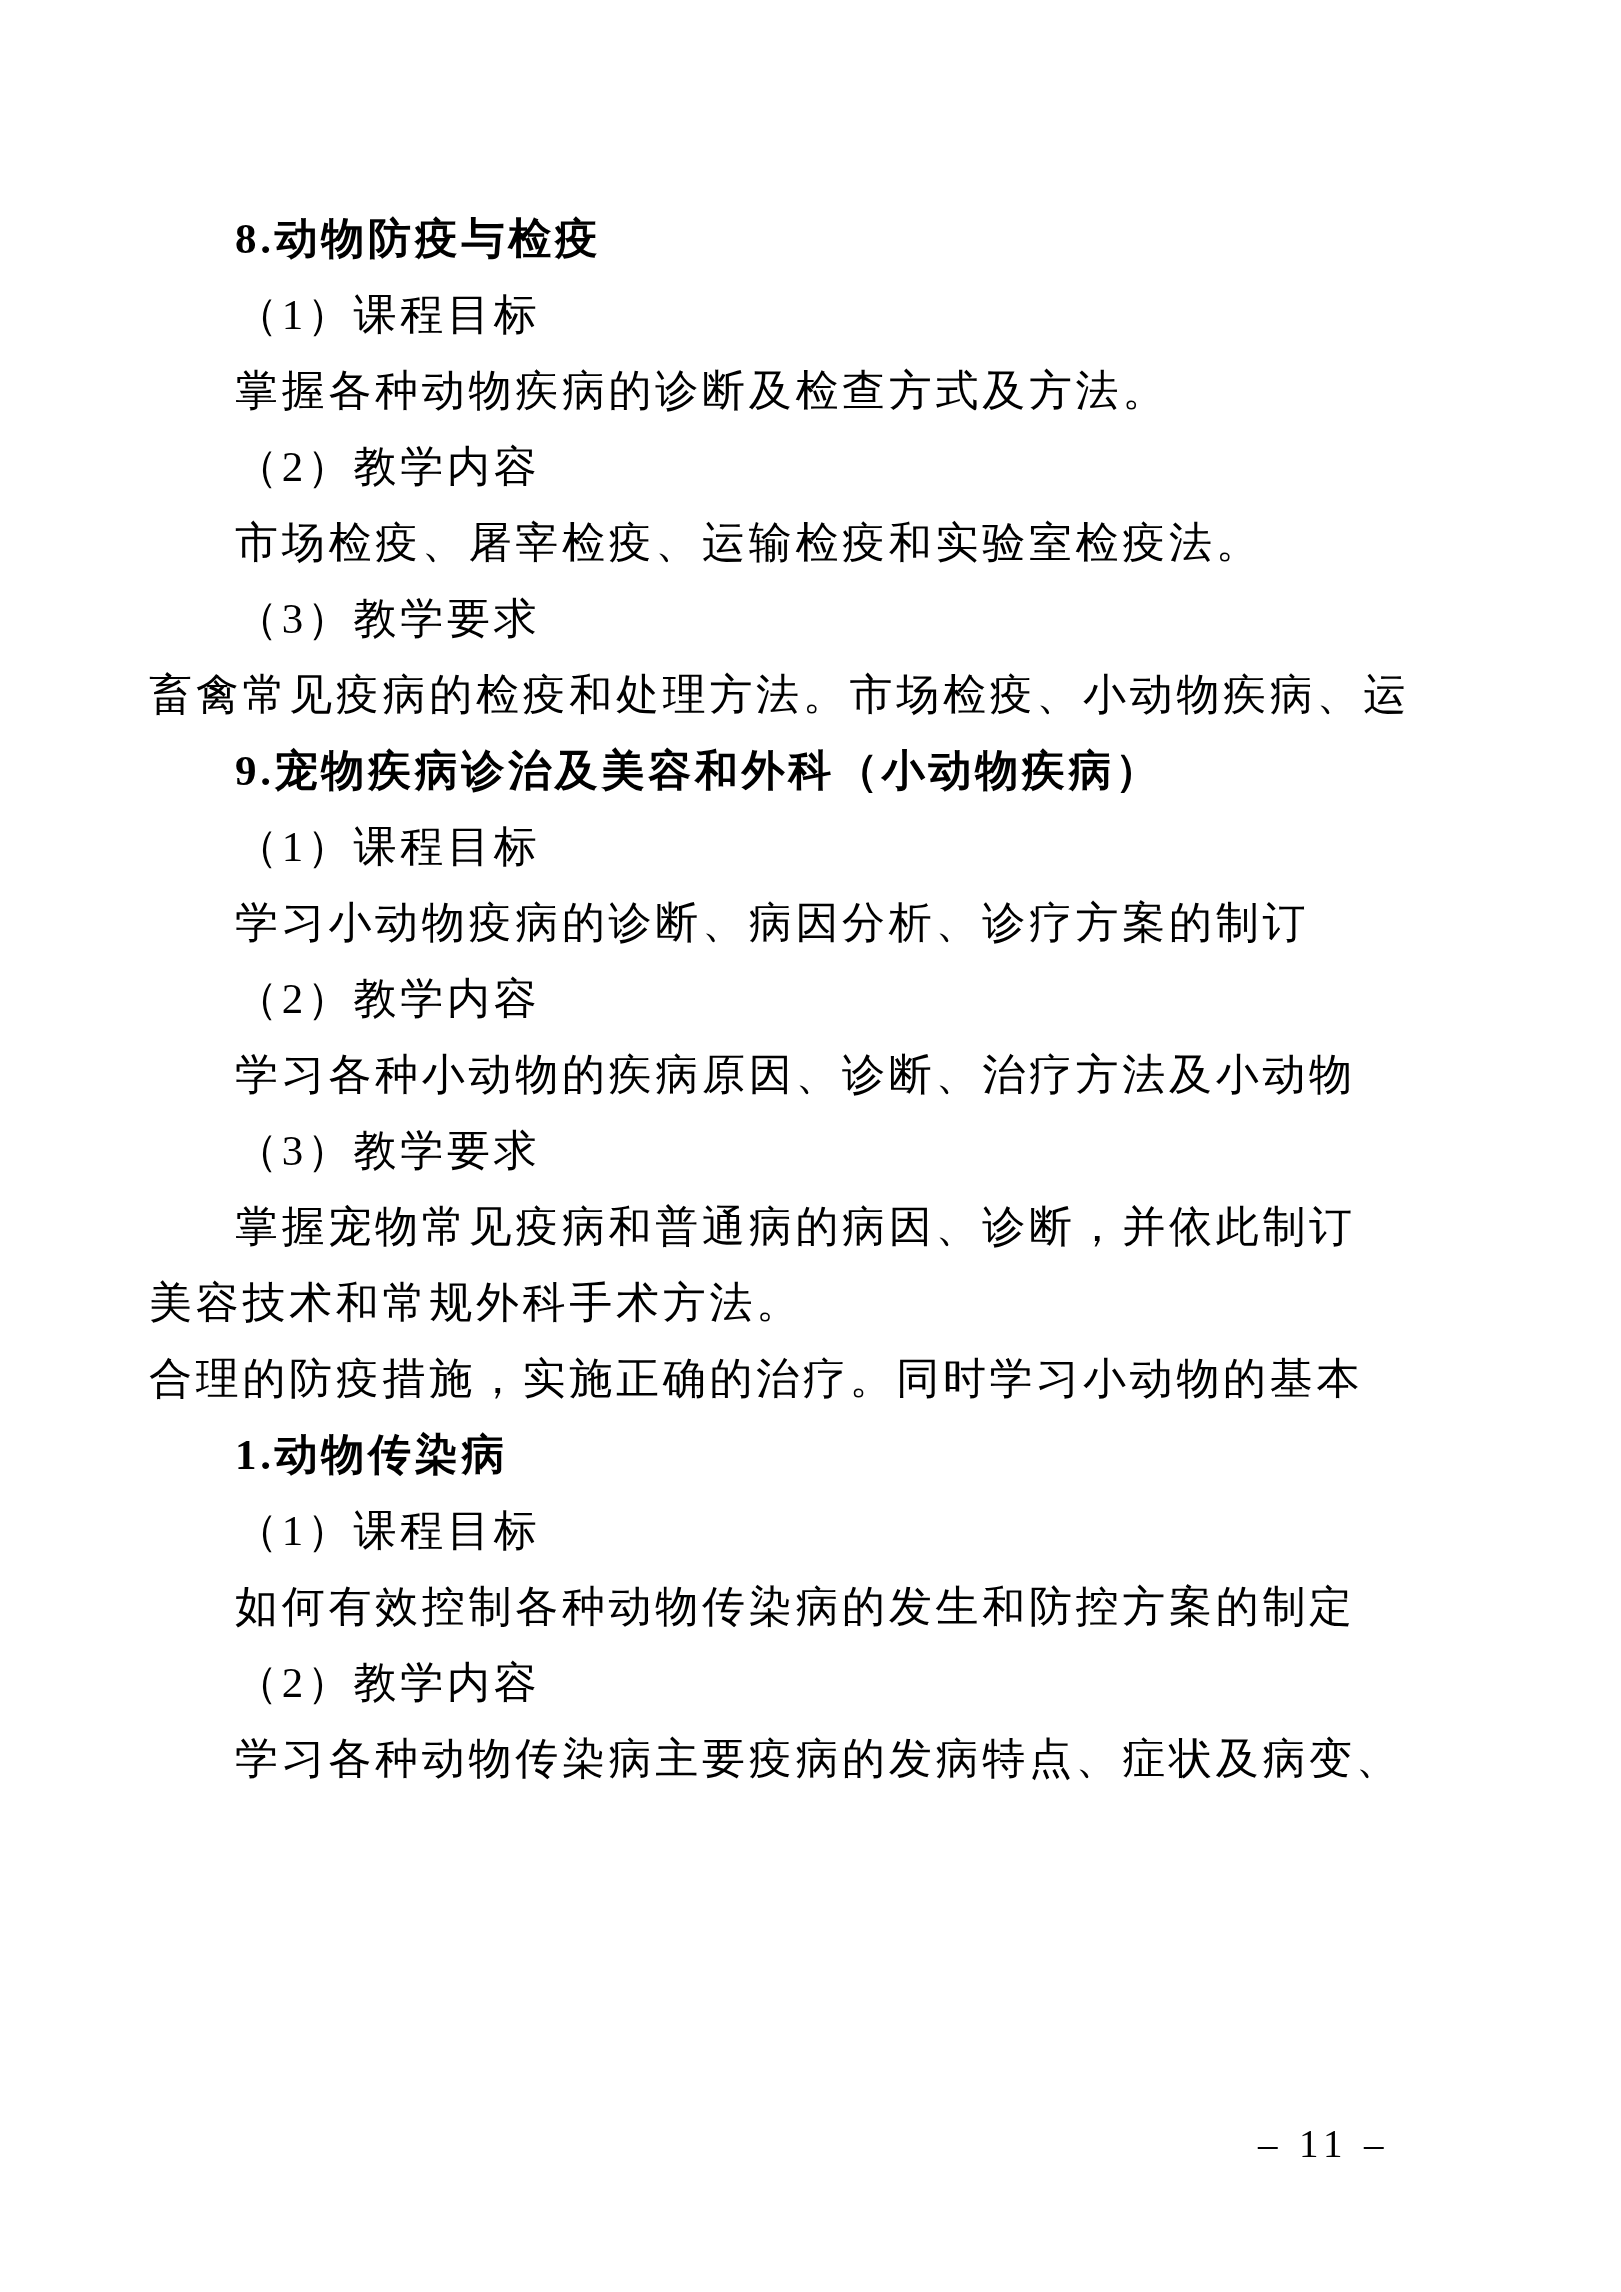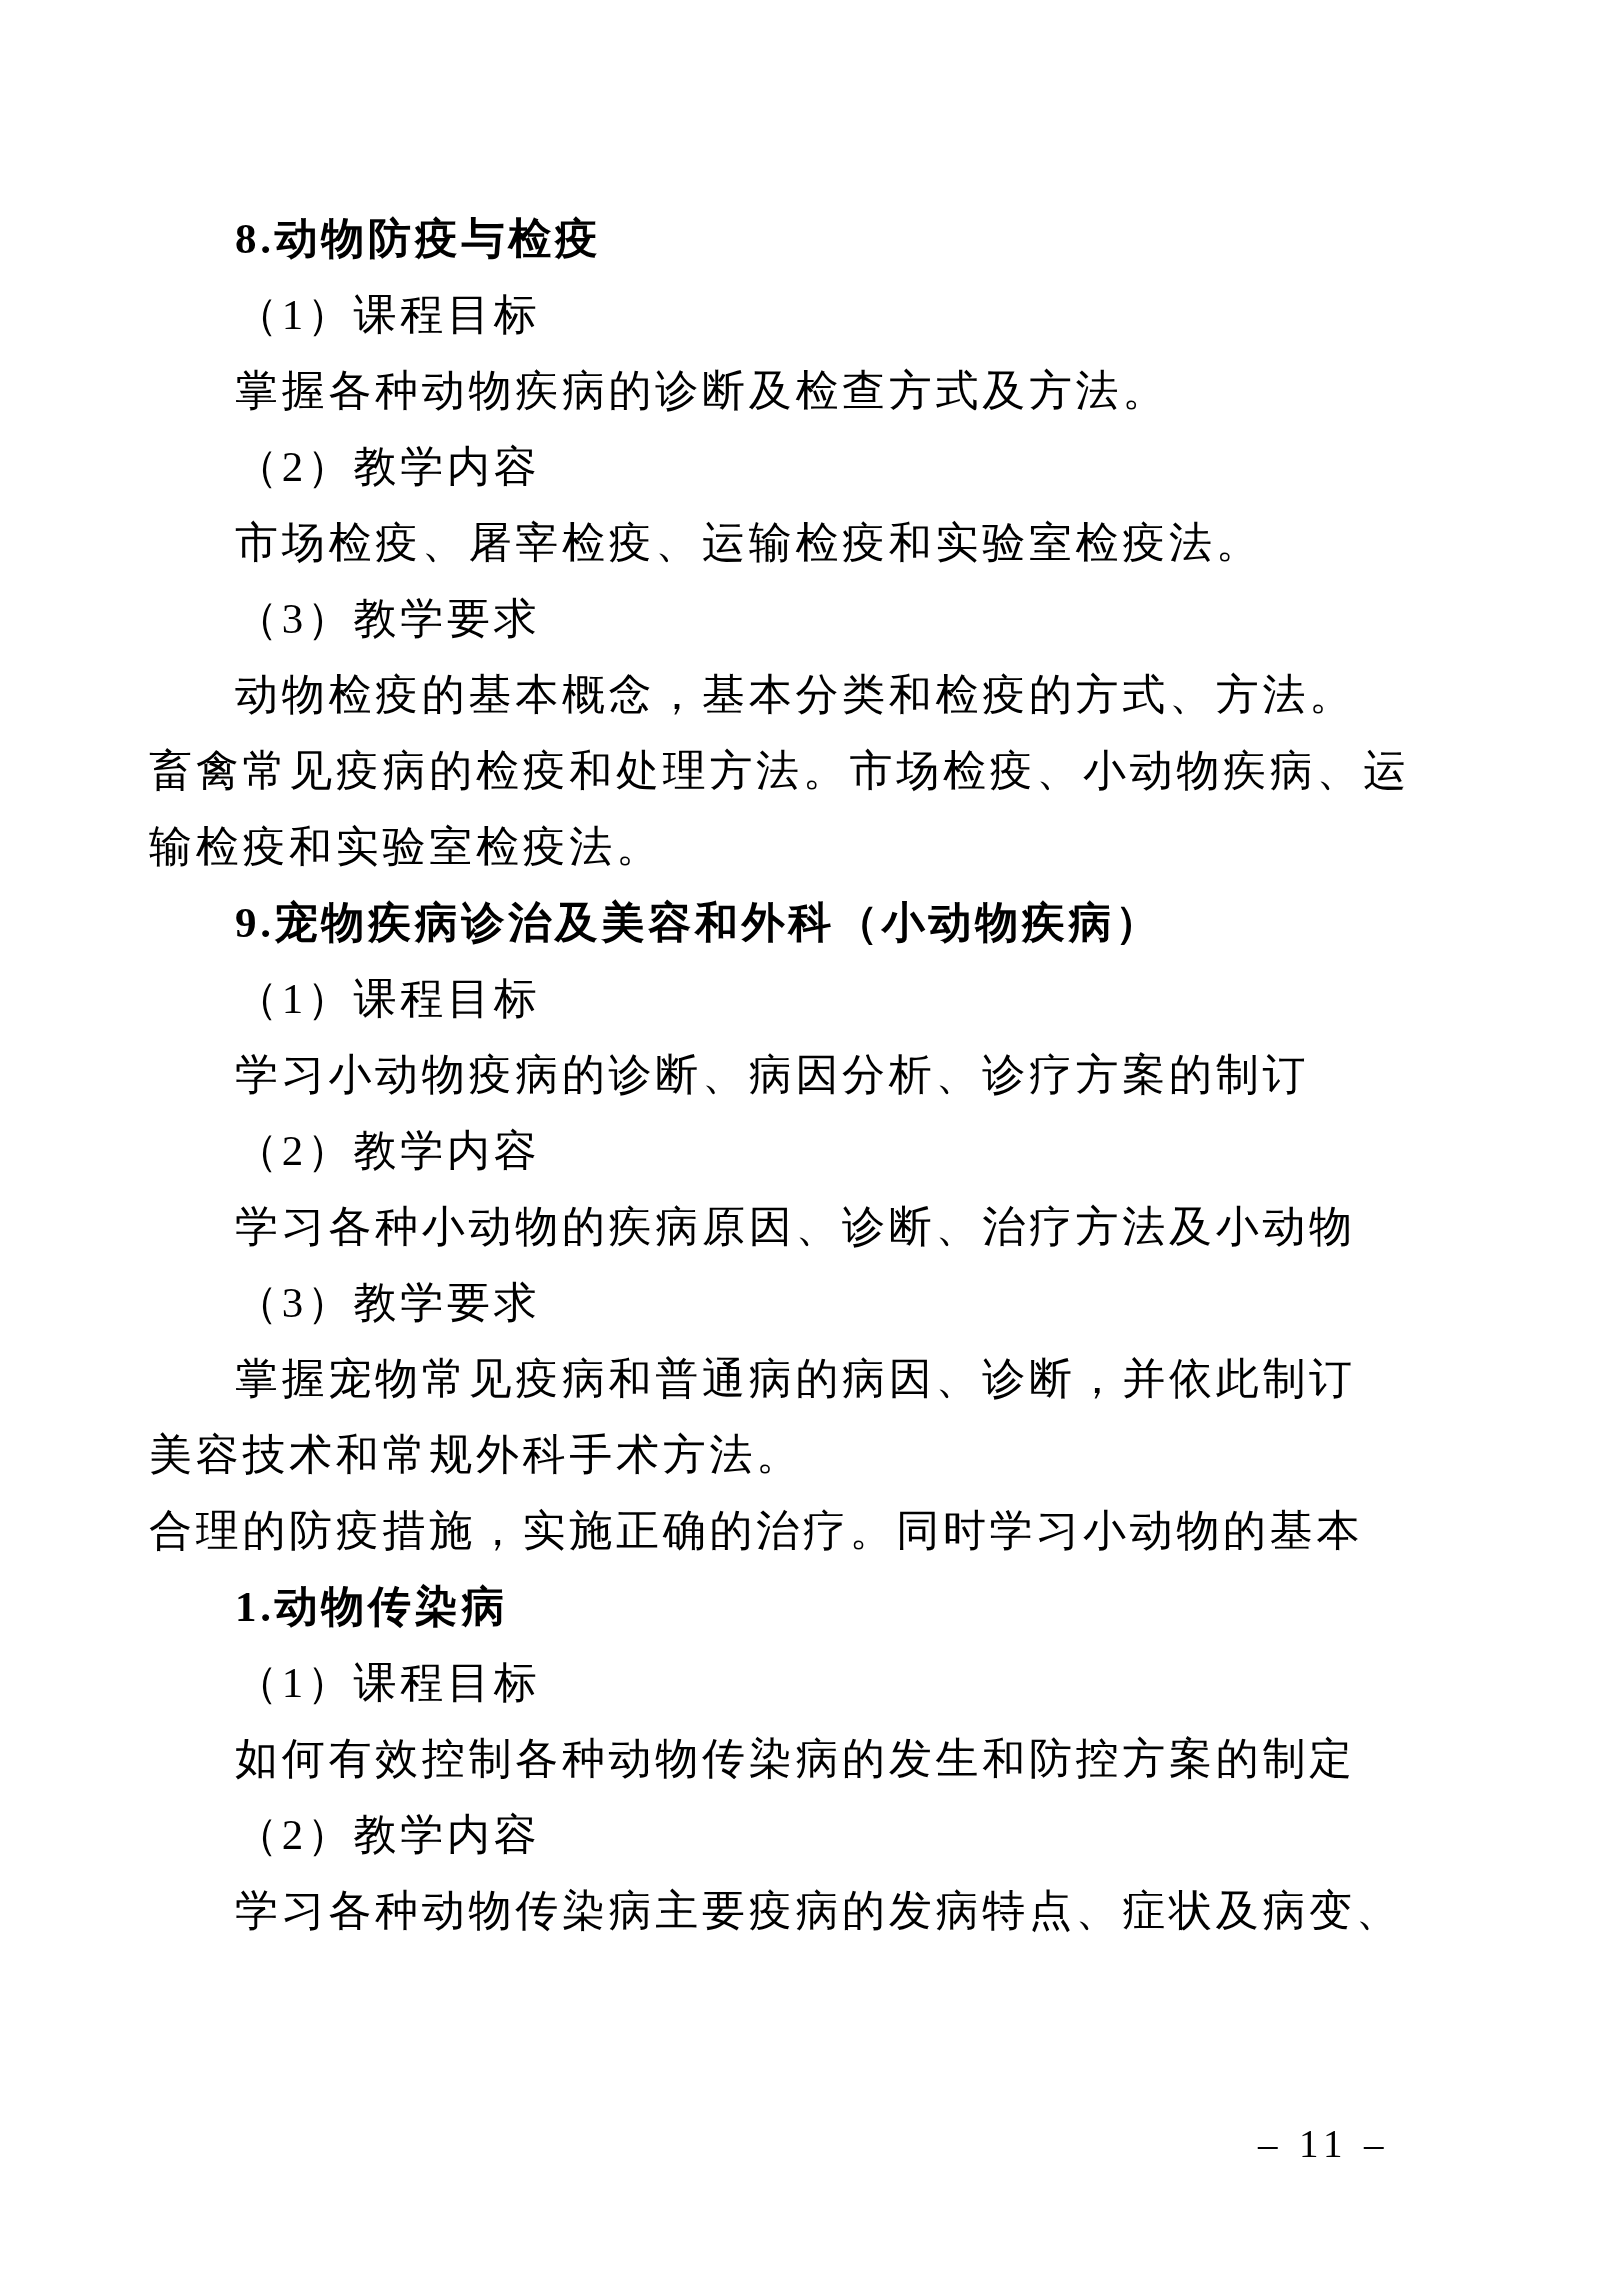--- a/index.html
+++ b/index.html
@@ -42,23 +42,21 @@
 
 <div class="page">
   <div class="content">
 
     <div class="line h indent">8.动物防疫与检疫</div>
     <div class="line indent">（1）课程目标</div>
     <div class="line indent">掌握各种动物疾病的诊断及检查方式及方法。</div>
     <div class="line indent">（2）教学内容</div>
     <div class="line indent">市场检疫、屠宰检疫、运输检疫和实验室检疫法。</div>
     <div class="line indent">（3）教学要求</div>
-    <div class="line indent">动物检疫的基本概念，基本分类和检疫的方式、方法。</div>
     <div class="line">畜禽常见疫病的检疫和处理方法。市场检疫、小动物疾病、运</div>
-    <div class="line">输检疫和实验室检疫法。</div>
 
     <div class="line h indent">9.宠物疾病诊治及美容和外科（小动物疾病）</div>
     <div class="line indent">（1）课程目标</div>
     <div class="line indent">学习小动物疫病的诊断、病因分析、诊疗方案的制订</div>
     <div class="line indent">（2）教学内容</div>
     <div class="line indent">学习各种小动物的疾病原因、诊断、治疗方法及小动物</div>
     <div class="line indent">（3）教学要求</div>
     <div class="line indent">掌握宠物常见疫病和普通病的病因、诊断，并依此制订</div>
     <div class="line">美容技术和常规外科手术方法。</div>
     <div class="line">合理的防疫措施，实施正确的治疗。同时学习小动物的基本</div>

